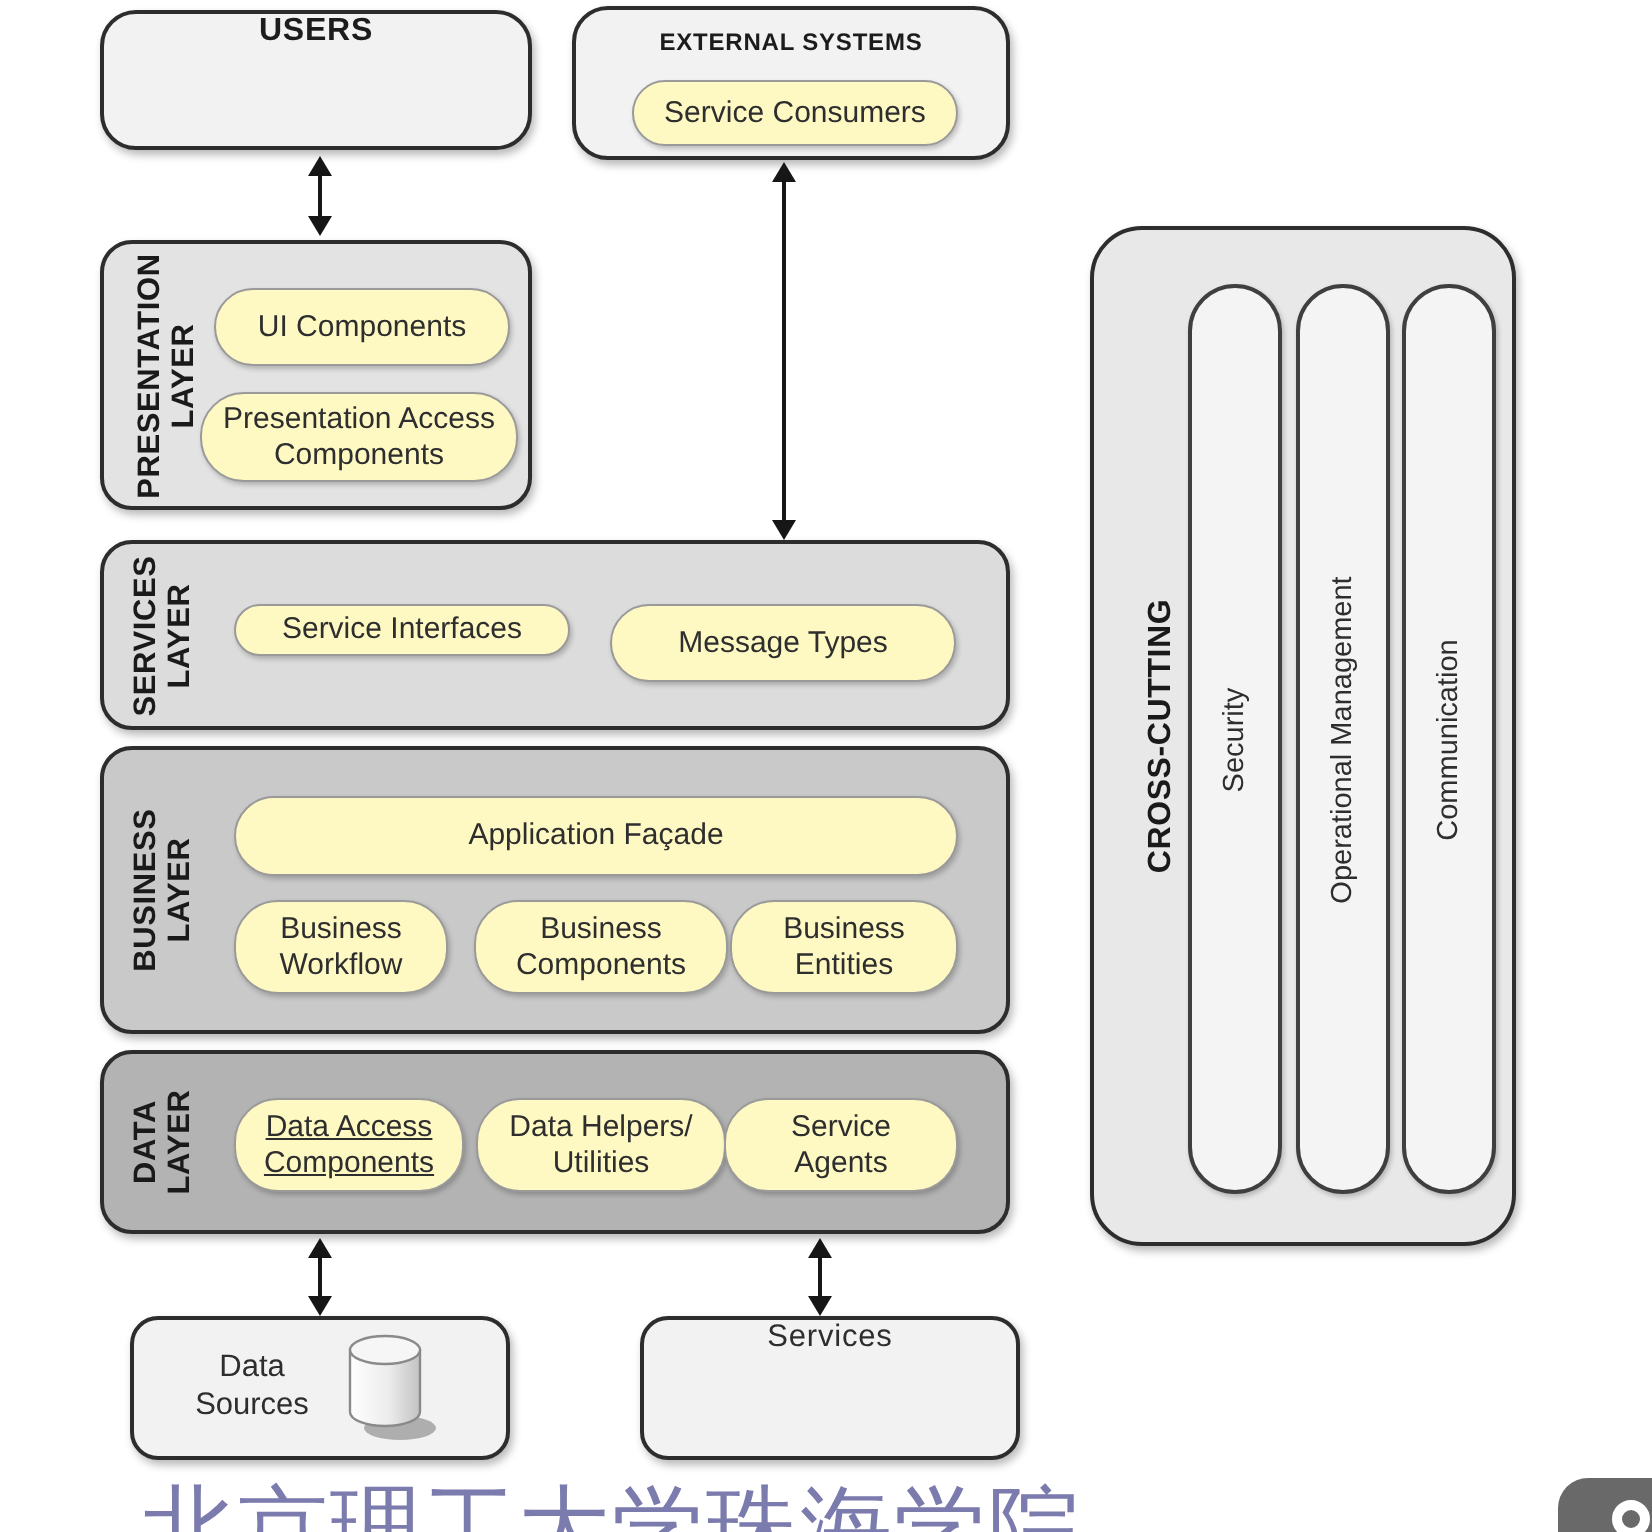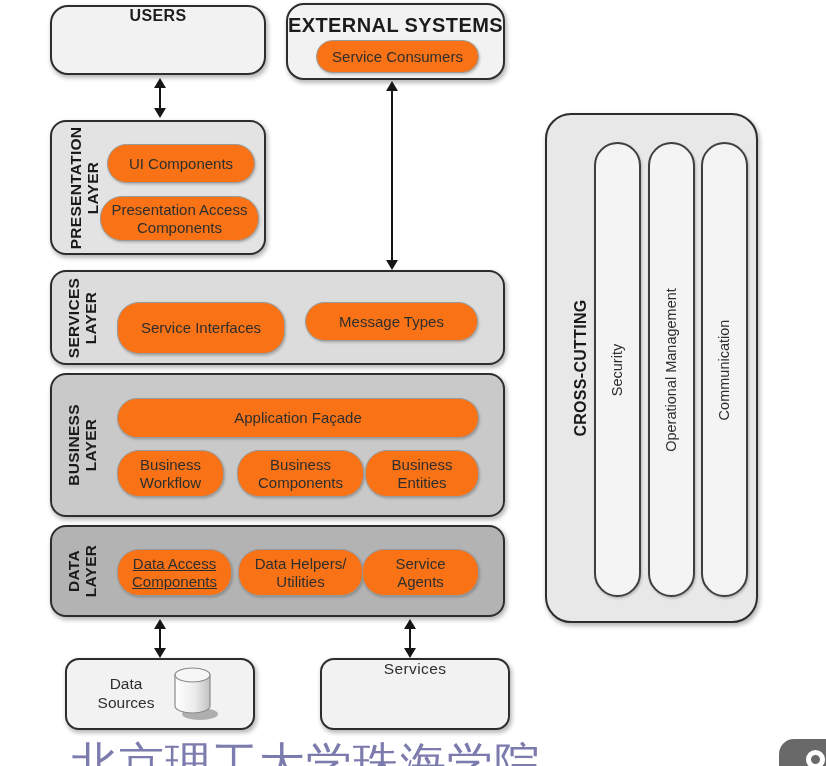--- a/index.html
+++ b/index.html
@@ -8,21 +8,21 @@
     overflow:hidden; font-family:"Liberation Sans", sans-serif; color:#1c1c1c;
   }
   .box{
     position:absolute; border:2.5px solid #2d2d2d; border-radius:18px;
     box-shadow:1.5px 2.5px 4px rgba(0,0,0,0.28); box-sizing:border-box;
   }
   .fill-light{background:#f2f2f2;}
   .title-center{display:flex; align-items:flex-start; justify-content:center;
     font-weight:bold; font-size:16px; letter-spacing:0.4px;}
   .pill{
-    position:absolute; border:1.5px solid #9a9a9a; border-radius:22px; background:#f97316;
+    position:absolute; border:1.5px solid #9a9a9a; border-radius:22px; background:#fef9c3;
     display:flex; align-items:center; justify-content:center; text-align:center;
     color:#2e2e2e; font-size:15px; line-height:1.18; box-sizing:border-box;
     box-shadow:1px 1.5px 2.5px rgba(0,0,0,0.22); white-space:pre-line;
   }
   .vlabel{
     position:absolute; font-weight:bold; font-size:15.5px; letter-spacing:0.3px;
     line-height:1.12; text-align:center; white-space:pre-line; color:#1a1a1a;
     transform:translate(-50%,-50%) rotate(-90deg);
   }
   .vpill-label{
@@ -34,21 +34,21 @@
   .arrow::before{
     content:""; position:absolute; top:0; left:0; width:0; height:0;
     border-left:6px solid transparent; border-right:6px solid transparent;
     border-bottom:10px solid #161616;
   }
   .arrow::after{
     content:""; position:absolute; bottom:0; left:0; width:0; height:0;
     border-left:6px solid transparent; border-right:6px solid transparent;
     border-top:10px solid #161616;
   }
-  .ext-title{margin-top:9px; text-align:center; font-weight:bold; font-size:20px; letter-spacing:0.4px;}
+  .ext-title{margin-top:9px; text-align:center; font-weight:bold; font-size:12px; letter-spacing:0.4px;}
   .bottom-box-label{font-size:15.5px; color:#2e2e2e; text-align:center; white-space:pre-line; line-height:1.2;}
   .watermark{
     position:absolute; left:71px; top:734px; font-size:46px; letter-spacing:1px;
     color:#7b7bae; font-family:"Liberation Serif", serif; white-space:nowrap;
   }
   .corner-btn{
     position:absolute; left:779px; top:739px; width:47px; height:27px;
     background:#696969; border-radius:15px 0 0 0;
   }
   .corner-btn .ring{
@@ -88,21 +88,21 @@
     </div>
     <div class="pill" style="left:48px; top:74px; width:159px; height:45px;">
       <span>Presentation Access
 Components</span>
     </div>
   </div>
 
   <div class="box" style="left:50px; top:270px; width:455px; height:95px; background:#dcdcdc; border-radius:16px;">
     <div class="vlabel" style="left:30px; top:50%;">SERVICES
 LAYER</div>
-    <div class="pill" style="left:65px; top:30px; width:168px; height:52px;">
+    <div class="pill" style="left:65px; top:30px; width:168px; height:26px;">
       <span>Service Interfaces</span>
     </div>
     <div class="pill" style="left:253px; top:30px; width:173px; height:39px;">
       <span>Message Types</span>
     </div>
   </div>
 
   <div class="box" style="left:50px; top:373px; width:455px; height:144px; background:#c9c9c9; border-radius:16px;">
     <div class="vlabel" style="left:30px; top:50%;">BUSINESS
 LAYER</div>

